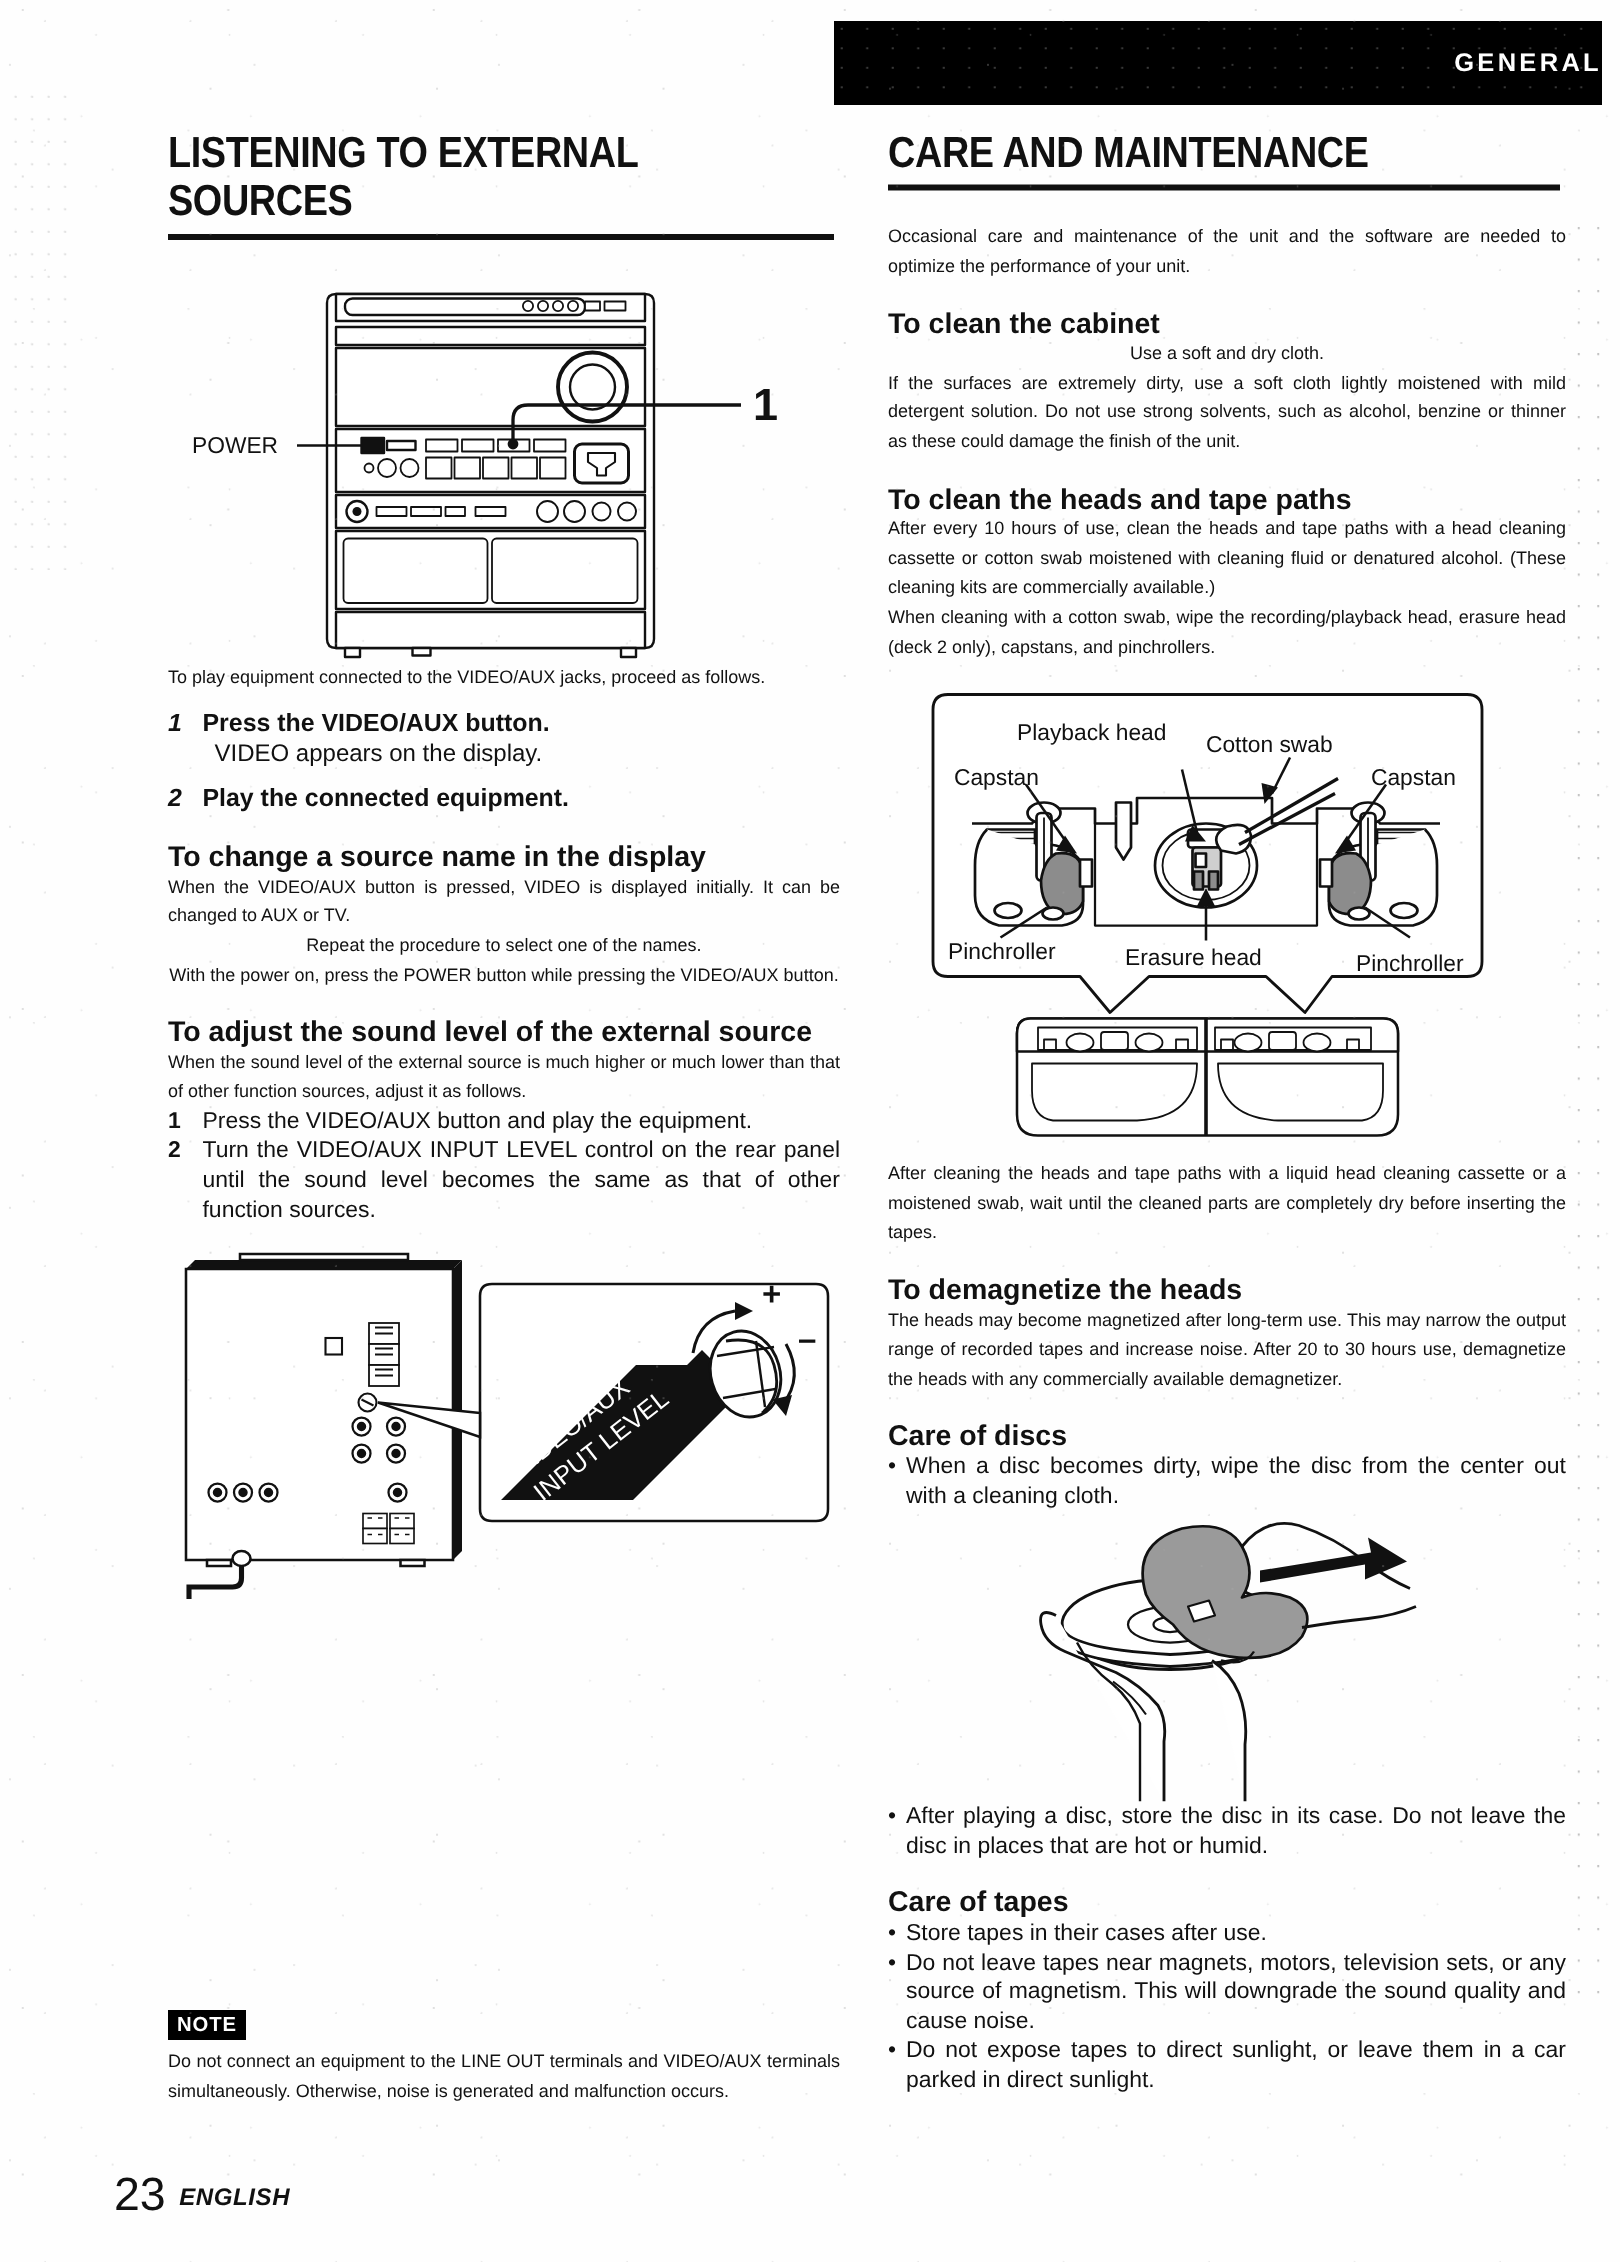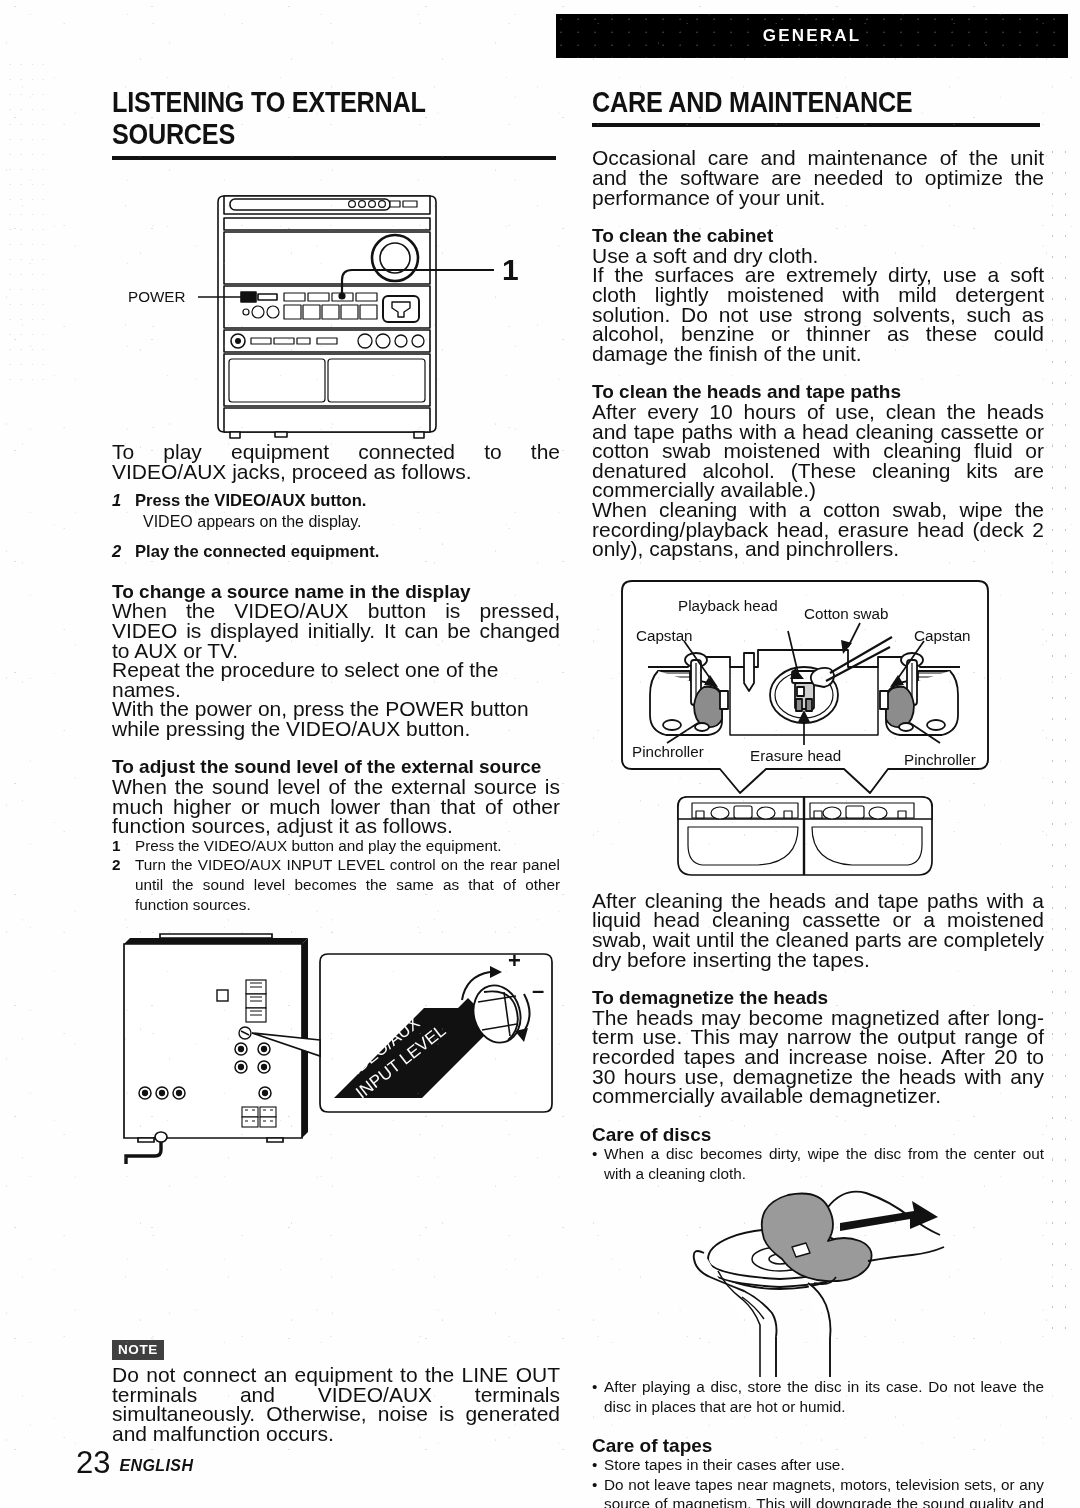--- a/index.html
+++ b/index.html
@@ -41,40 +41,40 @@
     font-family:"Liberation Sans", sans-serif;
     font-weight:bold;font-size:29px;line-height:1.12;letter-spacing:-0.3px;
     margin:0;transform:scaleX(.87);transform-origin:left center;
     text-transform:uppercase;
   }
   .rule{height:4px;background:#111;margin-top:5px;}
   .rule-left{width:444px;}
   .rule-right{width:448px;}
 
   .genband{
-    position:absolute;left:556px;top:14px;width:512px;height:44px;
+    position:absolute;left:556px;top:14px;width:512px;height:56px;
     background:#000;color:#fff;
-    display:flex;align-items:center;justify-content:center;
+    display:flex;align-items:center;justify-content:flex-end;
   }
   .genband span{
     font-weight:bold;font-size:17px;letter-spacing:2.2px;color:#fff;
   }
   .genband:after{
     content:"";position:absolute;inset:0;opacity:.22;pointer-events:none;
     background-image:radial-gradient(circle at 30% 40%, #fff 0.6px, transparent 1px);
     background-size:17px 13px;
   }
 
   
   p,.txt{
-    font-size:21px;line-height:19.6px;margin:0 0 0 0;
+    font-size:12px;line-height:19.6px;margin:0 0 0 0;
     text-align:justify;text-justify:inter-word;
     font-family:"Liberation Sans", sans-serif;
   }
-  .nojust{text-align:left;}
+  .nojust{text-align:center;}
   .gap{height:19px;}
   .gap-s{height:9px;}
   h3{font-size:19px;line-height:19.6px;font-weight:bold;margin:0;}
 
   
   .step{display:flex;margin:0;}
   .step .num{font-weight:bold;font-style:italic;font-size:16.6px;width:23px;flex:0 0 23px;line-height:22px;}
   .step .body{flex:1;}
   .step .lead{font-weight:bold;font-size:16.6px;line-height:22px;}
   .step .sub{font-size:16px;line-height:19.6px;padding-left:8px;}
@@ -83,21 +83,21 @@
   .nstep .num{font-weight:bold;font-size:15.3px;width:23px;flex:0 0 23px;line-height:19.6px;}
   .nstep .body{flex:1;text-align:justify;font-size:15.3px;line-height:19.6px;}
 
   
   .bul{display:flex;font-size:15.3px;line-height:19.6px;}
   .bul .dot{width:12px;flex:0 0 12px;}
   .bul .body{flex:1;text-align:justify;}
 
   
   .note-badge{
-    display:inline-block;background:#404040;color:#fff;font-weight:bold;
+    display:inline-block;background:#000000;color:#fff;font-weight:bold;
     font-size:13.5px;letter-spacing:.6px;padding:2px 6px 3px 6px;
   }
 
   
   .footer{position:absolute;left:76px;bottom:30px;display:flex;align-items:flex-end;gap:9px;}
   .footer .pg{font-size:31px;line-height:31px;font-family:"Liberation Sans",sans-serif;}
   .footer .lang{font-size:16px;font-weight:bold;font-style:italic;line-height:24px;letter-spacing:.4px;}
 
   
   .fig{position:relative;}

